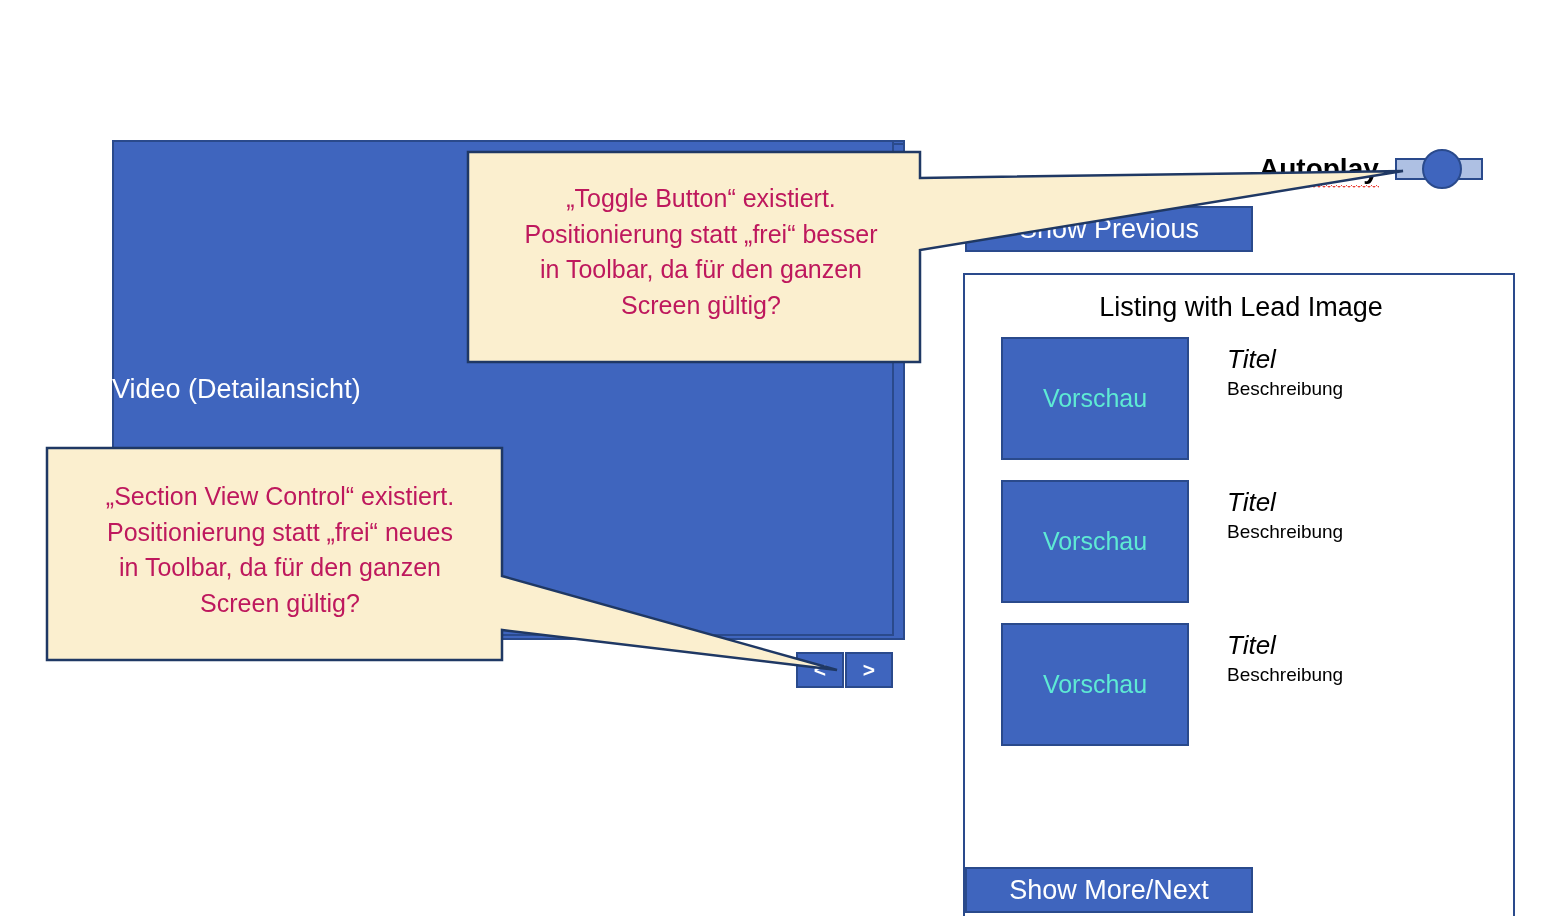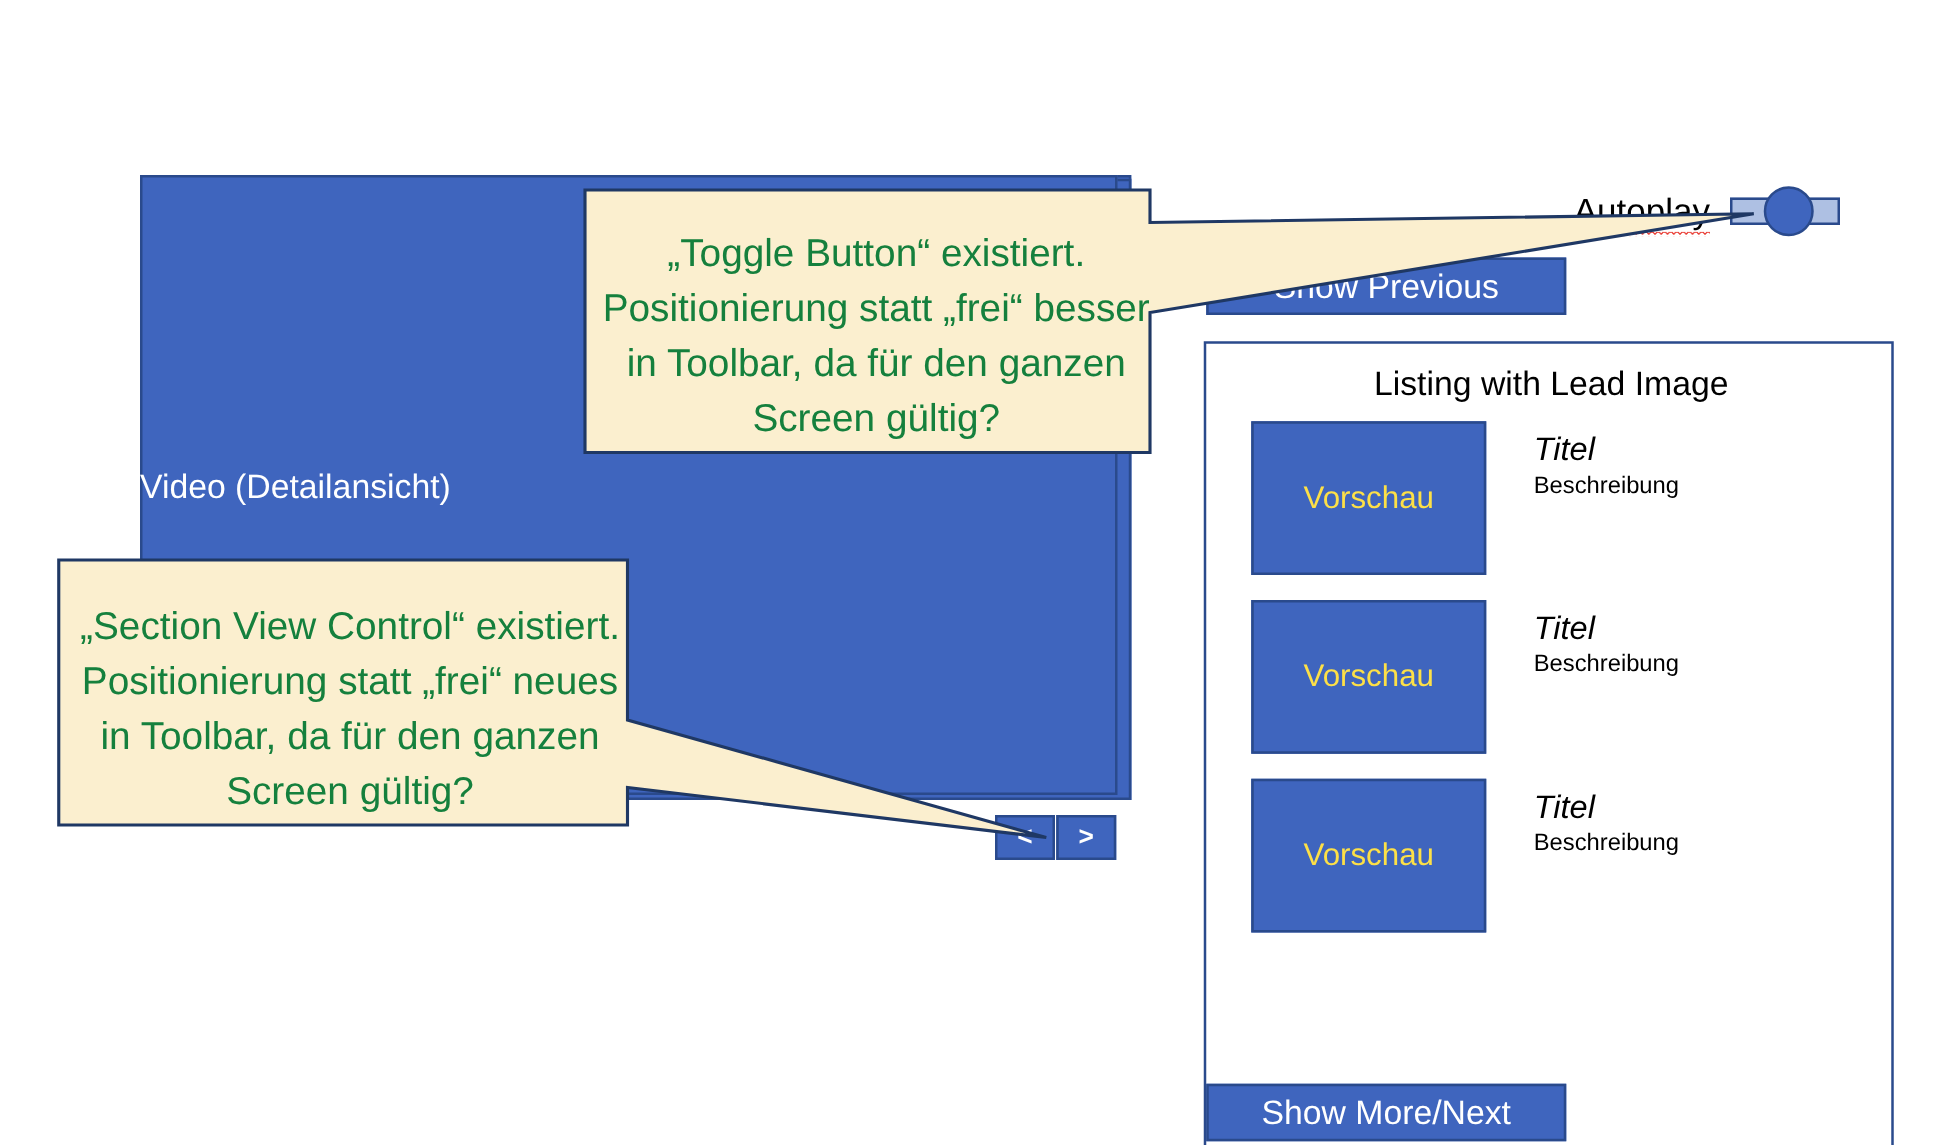--- a/index.html
+++ b/index.html
@@ -90,20 +90,21 @@
   #show-previous-btn { left: 965px; top: 206px; width: 288px; height: 46px; }
   #show-more-btn     { left: 965px; top: 853px; width: 288px; height: 46px; margin-top: 14px; }
 
   
   #autoplay-group {
     position: absolute;
     left: 1259px;
     top: 153px;
     display: flex;
     align-items: center;
+    font-weight: bold;
   }
   #autoplay-label {
     font-size: 28px;
     color: #000000;
     position: relative;
   }
   .squiggle {
     position: absolute;
     left: 0;
     right: 0;
@@ -175,21 +176,21 @@
     align-items: flex-start;
     margin-bottom: 20px;
     cursor: pointer;
   }
   .thumb {
     width: 188px;
     height: 123px;
     background: #3F65BE;
     border: 2px solid #2A4A8C;
     box-sizing: border-box;
-    color: #fde047;
+    color: #5eead4;
     font-size: 25px;
     display: flex;
     align-items: center;
     justify-content: center;
     flex: 0 0 auto;
   }
   .row-text {
     margin-left: 38px;
     padding-top: 8px;
   }
@@ -207,23 +208,23 @@
 
   
   .callout-svg {
     position: absolute;
     overflow: visible;
     pointer-events: none;
   }
   .callout-text {
     position: absolute;
     text-align: center;
-    font-size: 31px;
+    font-size: 25px;
     line-height: 1.42;
-    color: #15803d;
+    color: #be185d;
     white-space: pre-line;
   }
   #callout-toggle-svg { left: 468px; top: 152px; }
   #callout-toggle-text { left: 482px; top: 181px; width: 438px; }
   #callout-section-svg { left: 47px; top: 448px; }
   #callout-section-text { left: 61px; top: 479px; width: 438px; }
 </style>
 </head>
 <body>
 

